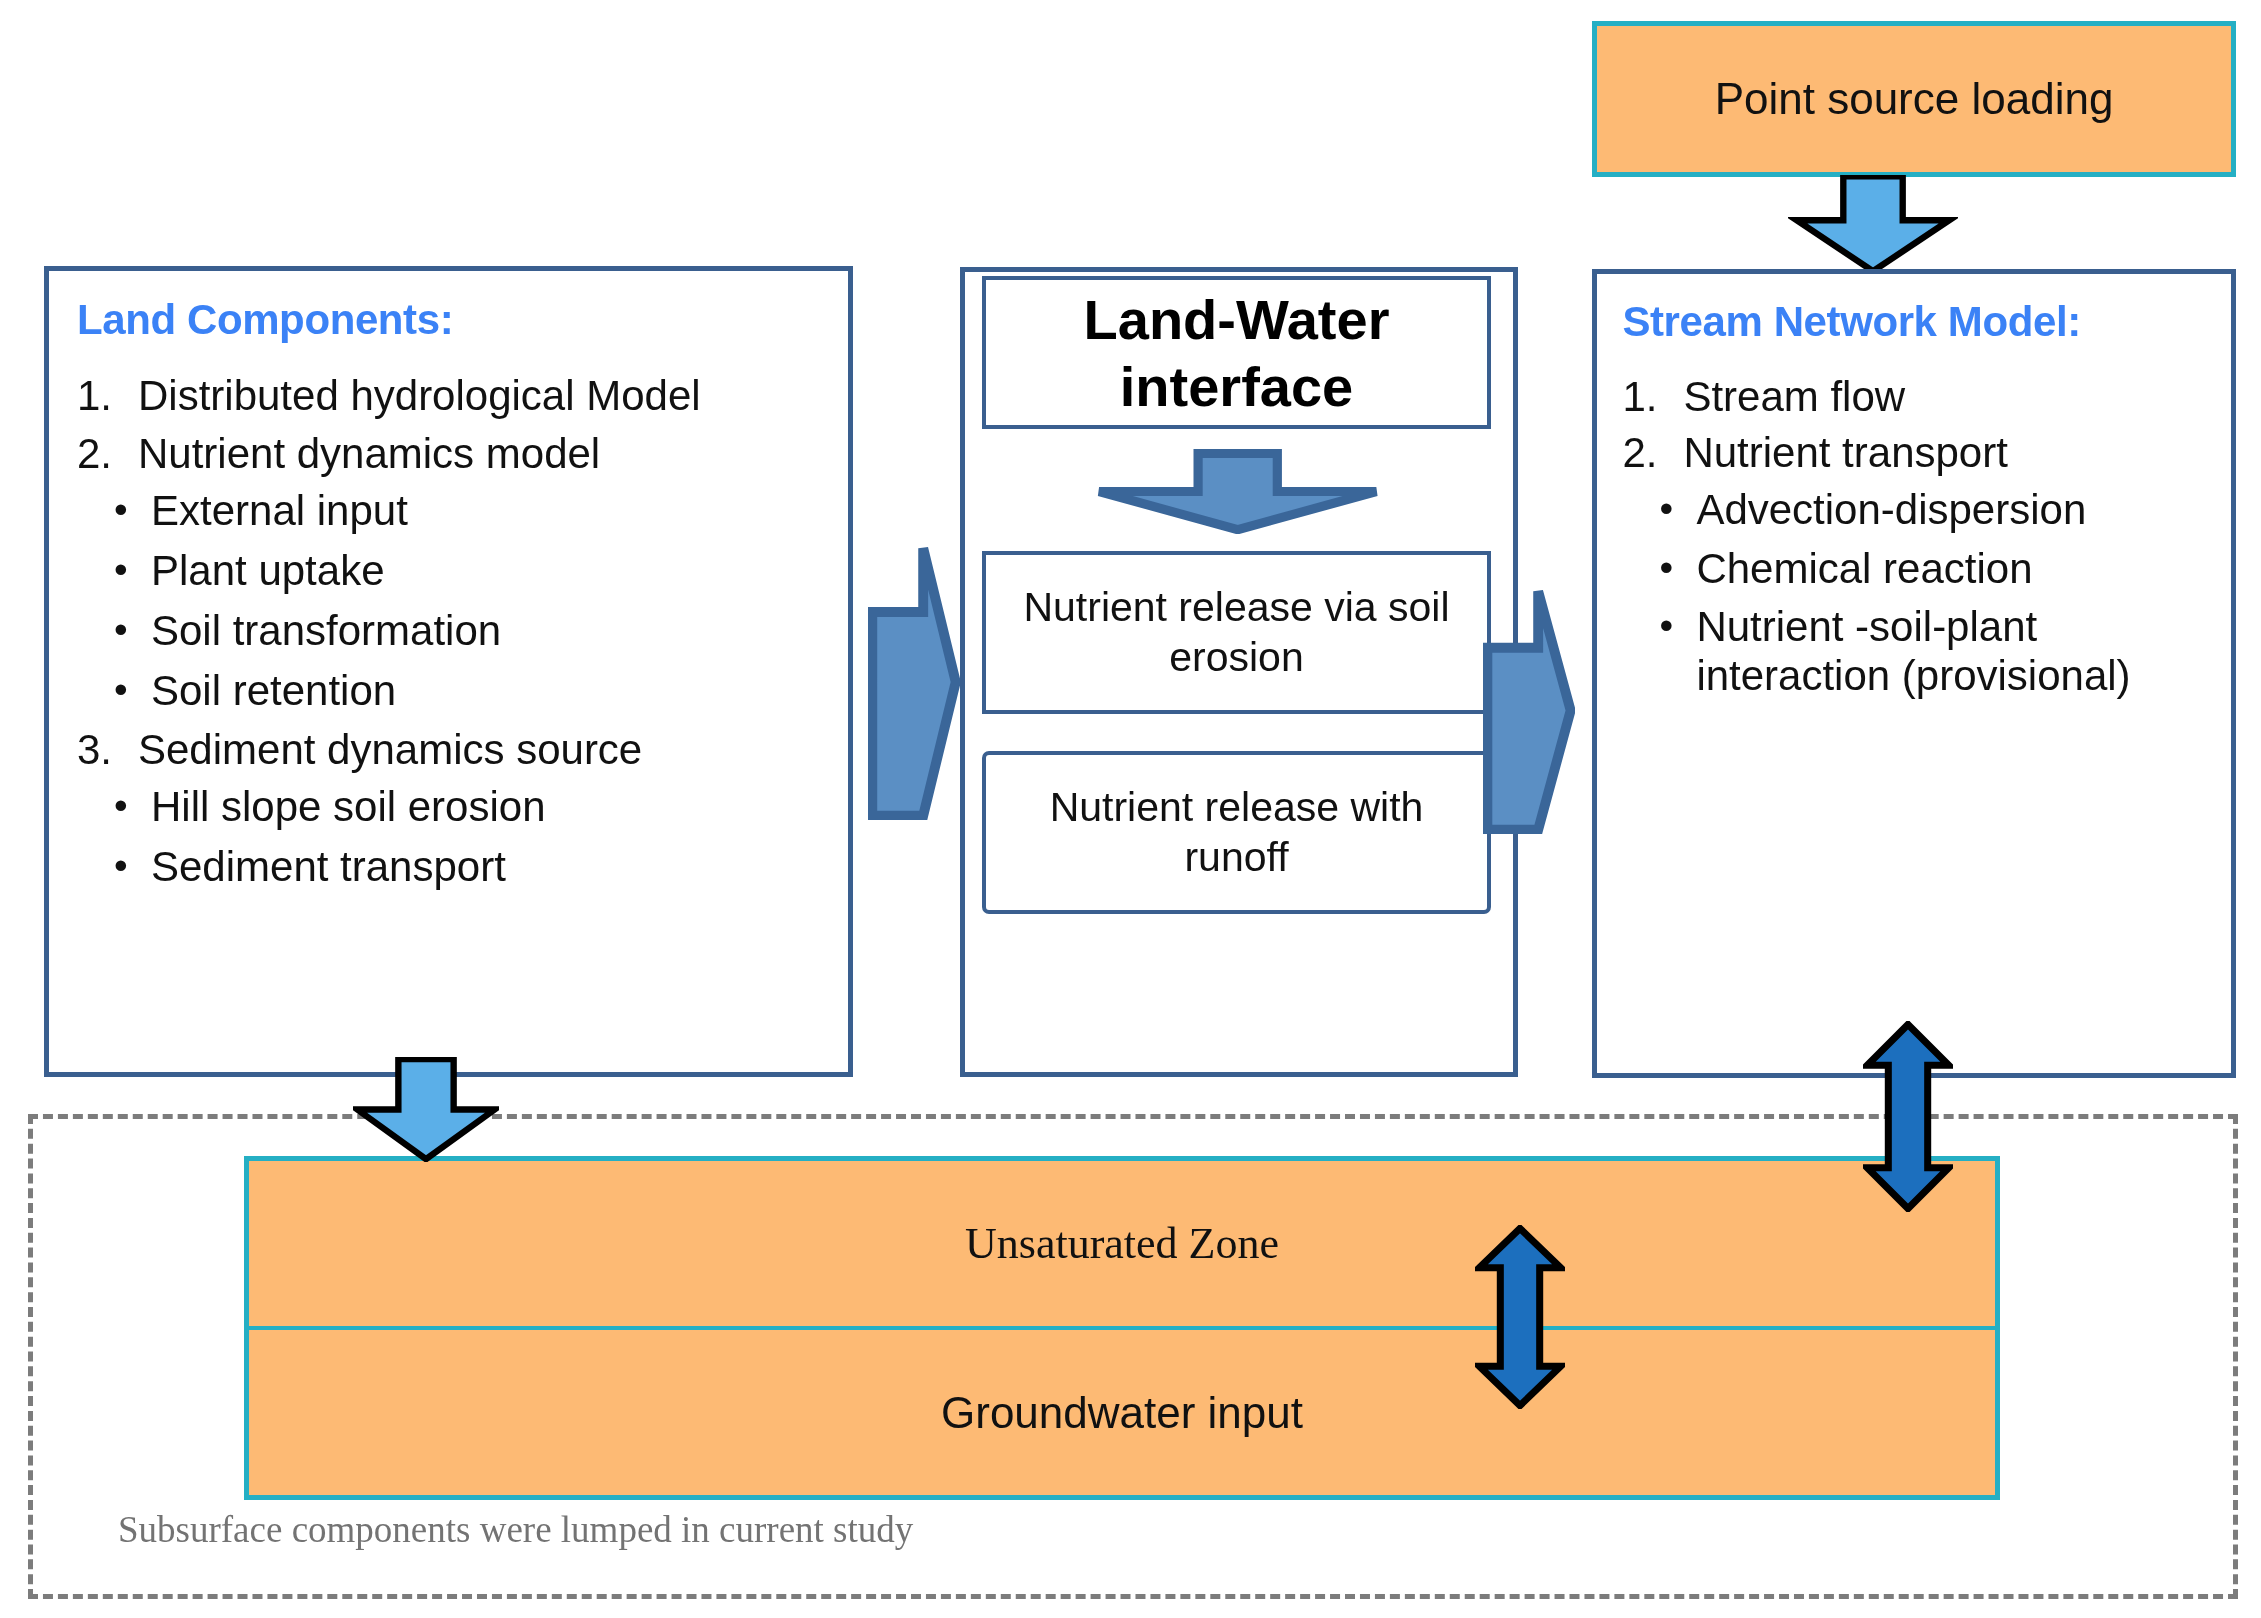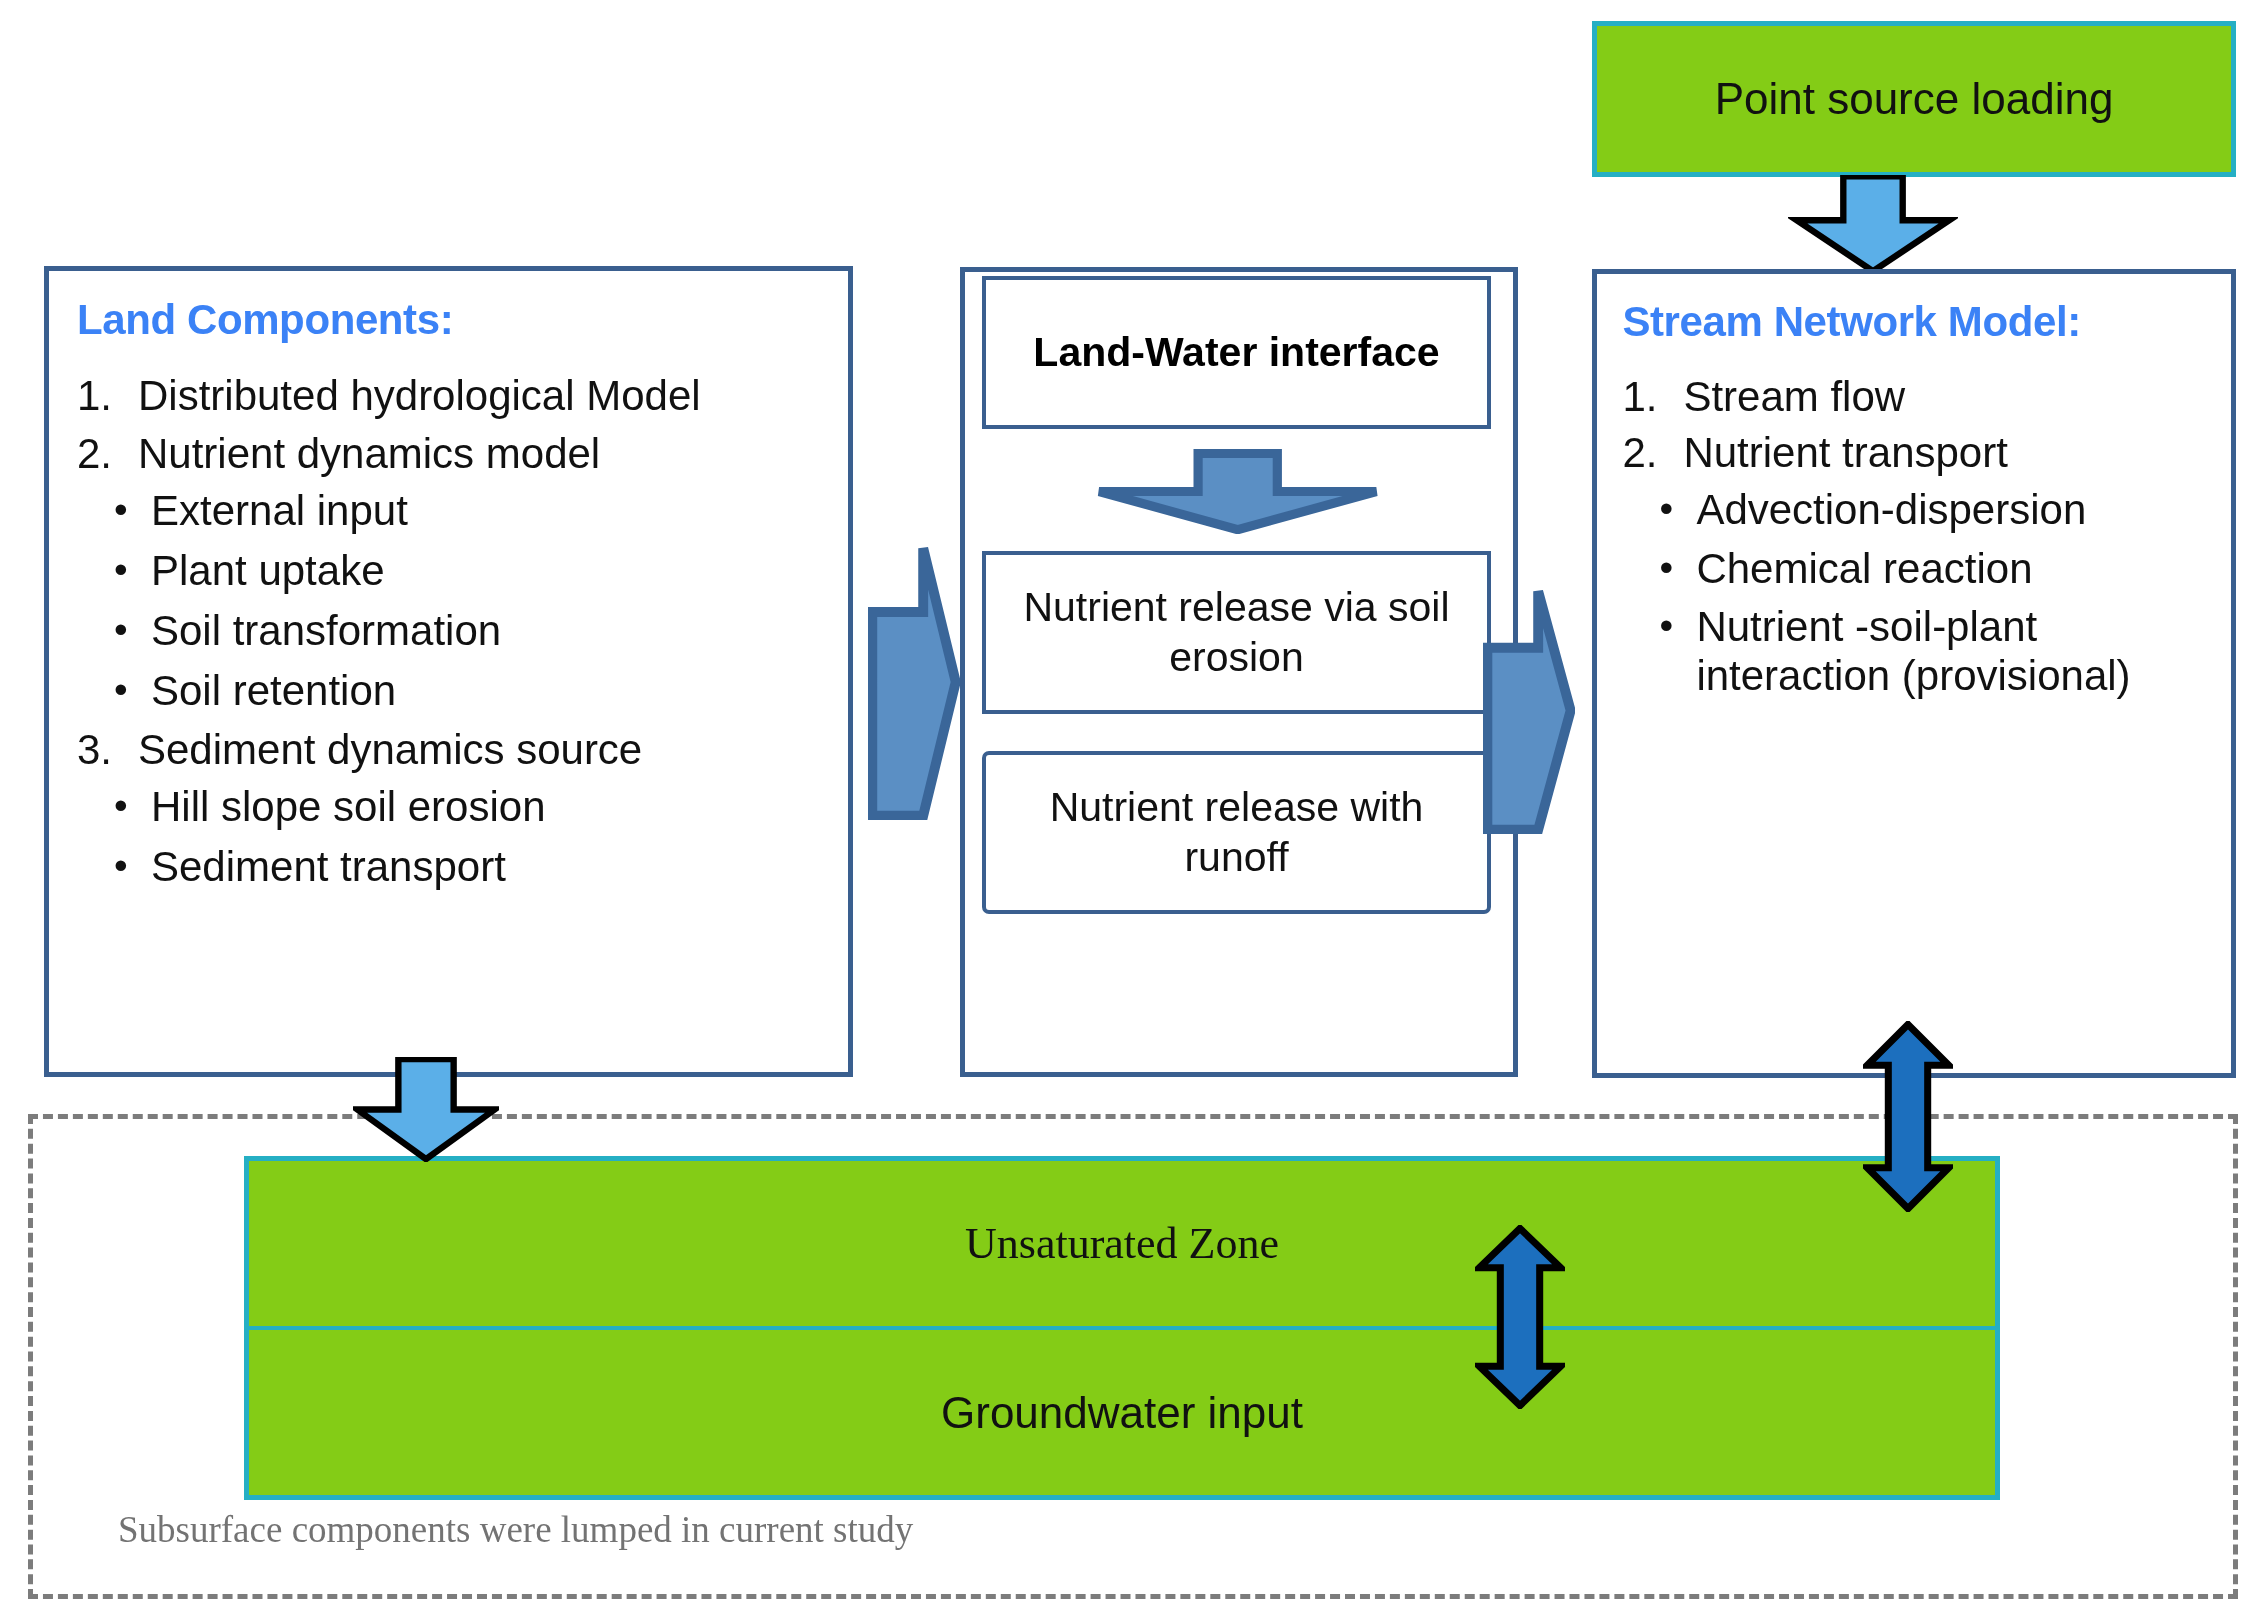--- a/index.html
+++ b/index.html
@@ -11,35 +11,35 @@
   .abs{position:absolute;box-sizing:border-box;}
 
   
   .box-navy{
     border:5px solid #3A5F8F;background:#ffffff;
   }
   .box-navy-thin{
     border:4.2px solid #3A5F8F;background:#ffffff;
   }
   .box-teal{
-    border:5px solid #25AFC4;background:#84cc16;
+    border:5px solid #25AFC4;background:#fdba74;
   }
   .dashed-box{
     border:5px dashed #7C7C7C;background:transparent;
   }
 
   
   .title{
     font-weight:bold;font-size:42px;color:#3b82f6;letter-spacing:-0.4px;
   }
   .ctr-txt{
     font-size:41px;color:#111;line-height:1.2;text-align:center;
   }
   .ctr-title{
-    font-size:41px;font-weight:bold;color:#000;text-align:center;line-height:1.2;
+    font-size:56px;font-weight:bold;color:#000;text-align:center;line-height:1.2;
   }
   .big-label{
     font-size:44px;color:#111;text-align:center;
   }
   .caption{
     font-family:"Liberation Serif", serif;
     font-size:37px;color:#737373;margin-left:44px;
   }
 
   

